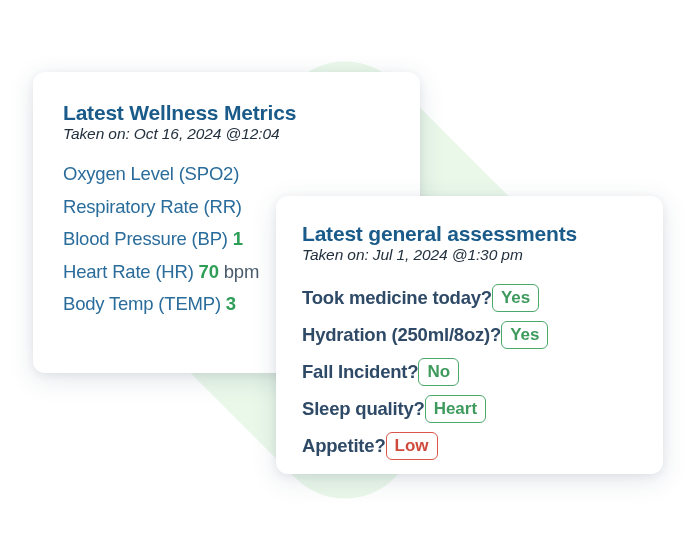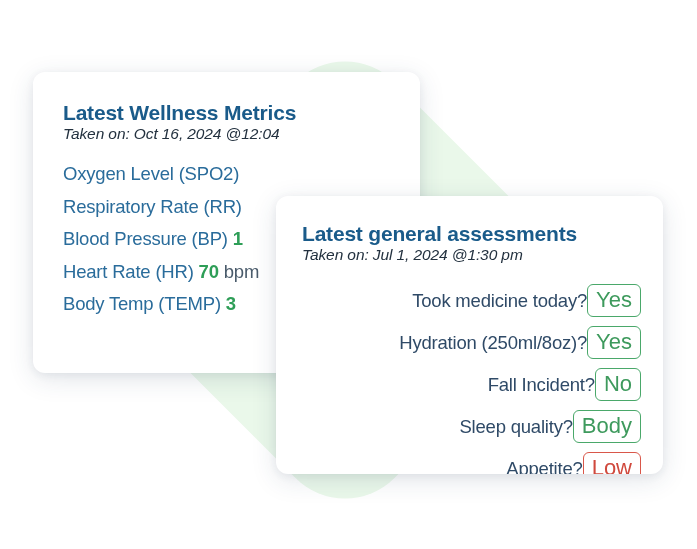--- a/index.html
+++ b/index.html
@@ -96,35 +96,36 @@
     color:#4a5b6b;
     font-weight:normal;
   }
 
   
   .assess-list { margin-top:20px; }
 
   .assess-row {
     display:flex;
     align-items:center;
-    justify-content:flex-end;
+    justify-content:flex-start;
     margin-bottom:9px;
     min-height:26px;
+    font-weight:bold;
   }
   .assess-row:last-child { margin-bottom:16px; }
 
   .assess-question {
     font-size:18.5px;
     color:#2f4a67;
     letter-spacing:-0.2px;
     white-space:nowrap;
   }
 
   .badge {
-    font-size:22px;
+    font-size:17px;
     line-height:1;
     padding:4px 8px 5px 8px;
     border-radius:6px;
     border:1.6px solid #4aa86a;
     color:#3e9a5d;
     background:#ffffff;
     white-space:nowrap;
   }
 
   .badge.negative {
@@ -168,21 +169,21 @@
         <div class="assess-row">
           <span class="assess-question">Hydration (250ml/8oz)?</span>
           <span class="badge">Yes</span>
         </div>
         <div class="assess-row">
           <span class="assess-question">Fall Incident?</span>
           <span class="badge">No</span>
         </div>
         <div class="assess-row">
           <span class="assess-question">Sleep quality?</span>
-          <span class="badge">Body</span>
+          <span class="badge">Heart</span>
         </div>
         <div class="assess-row">
           <span class="assess-question">Appetite?</span>
           <span class="badge negative">Low</span>
         </div>
       </div>
   </section>
 
 </div>
 

